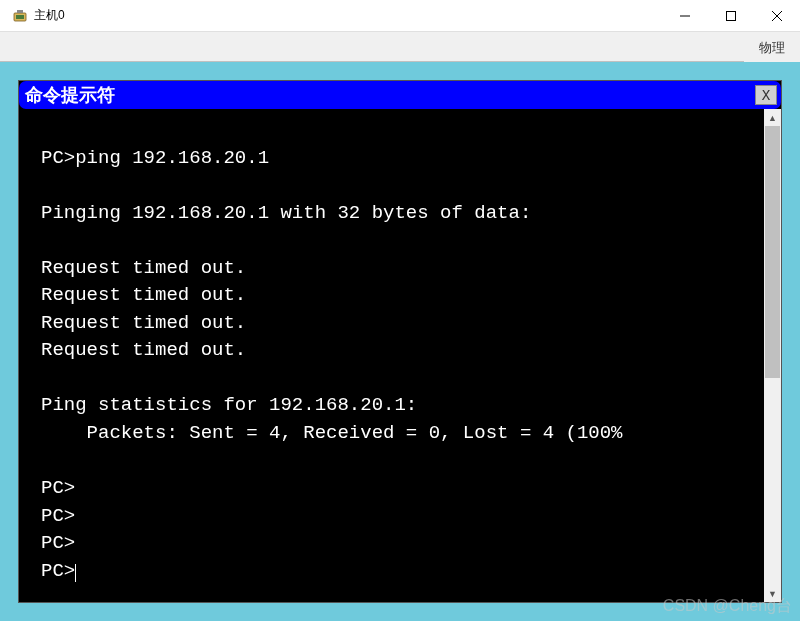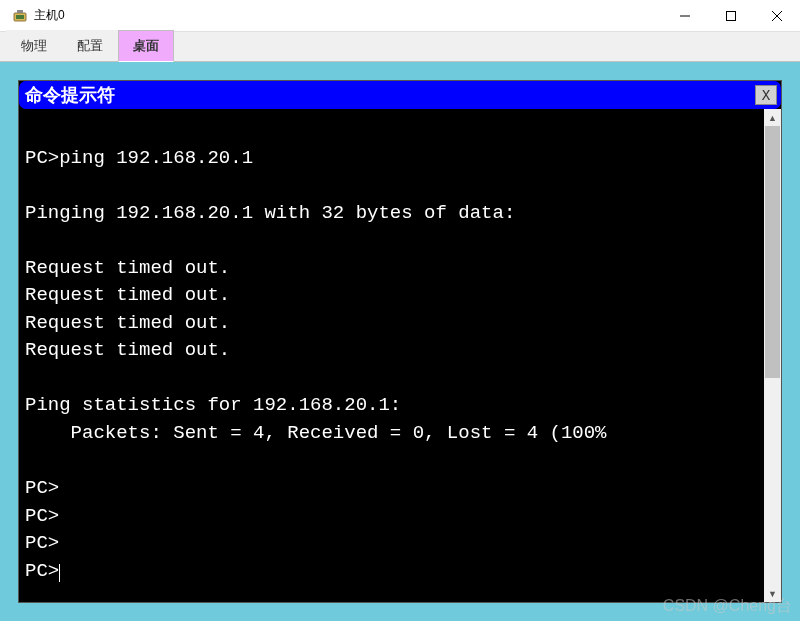--- a/index.html
+++ b/index.html
@@ -52,20 +52,21 @@
       font-size: 13px;
       color: #000;
     }
     .tab-bar {
       height: 30px;
       background: #f0f0f0;
       display: flex;
       align-items: flex-end;
       padding-left: 6px;
       border-bottom: 1px solid #c0c0c0;
+      flex-direction: column;
     }
     .tab {
       padding: 6px 14px;
       font-size: 13px;
       color: #333;
       background: #f0f0f0;
       border: 1px solid transparent;
       border-bottom: none;
       cursor: pointer;
     }
@@ -123,21 +124,21 @@
       display: flex;
       overflow: hidden;
     }
     .terminal-body {
       flex: 1;
       background: #000;
       color: #fff;
       font-family: "Courier New", monospace;
       font-size: 19px;
       line-height: 1.45;
-      padding: 8px 6px;
+      padding: 8px 22px;
       white-space: pre;
       overflow: hidden;
     }
     .terminal-scrollbar {
       width: 17px;
       background: #f0f0f0;
       display: flex;
       flex-direction: column;
     }
     .scroll-arrow {

